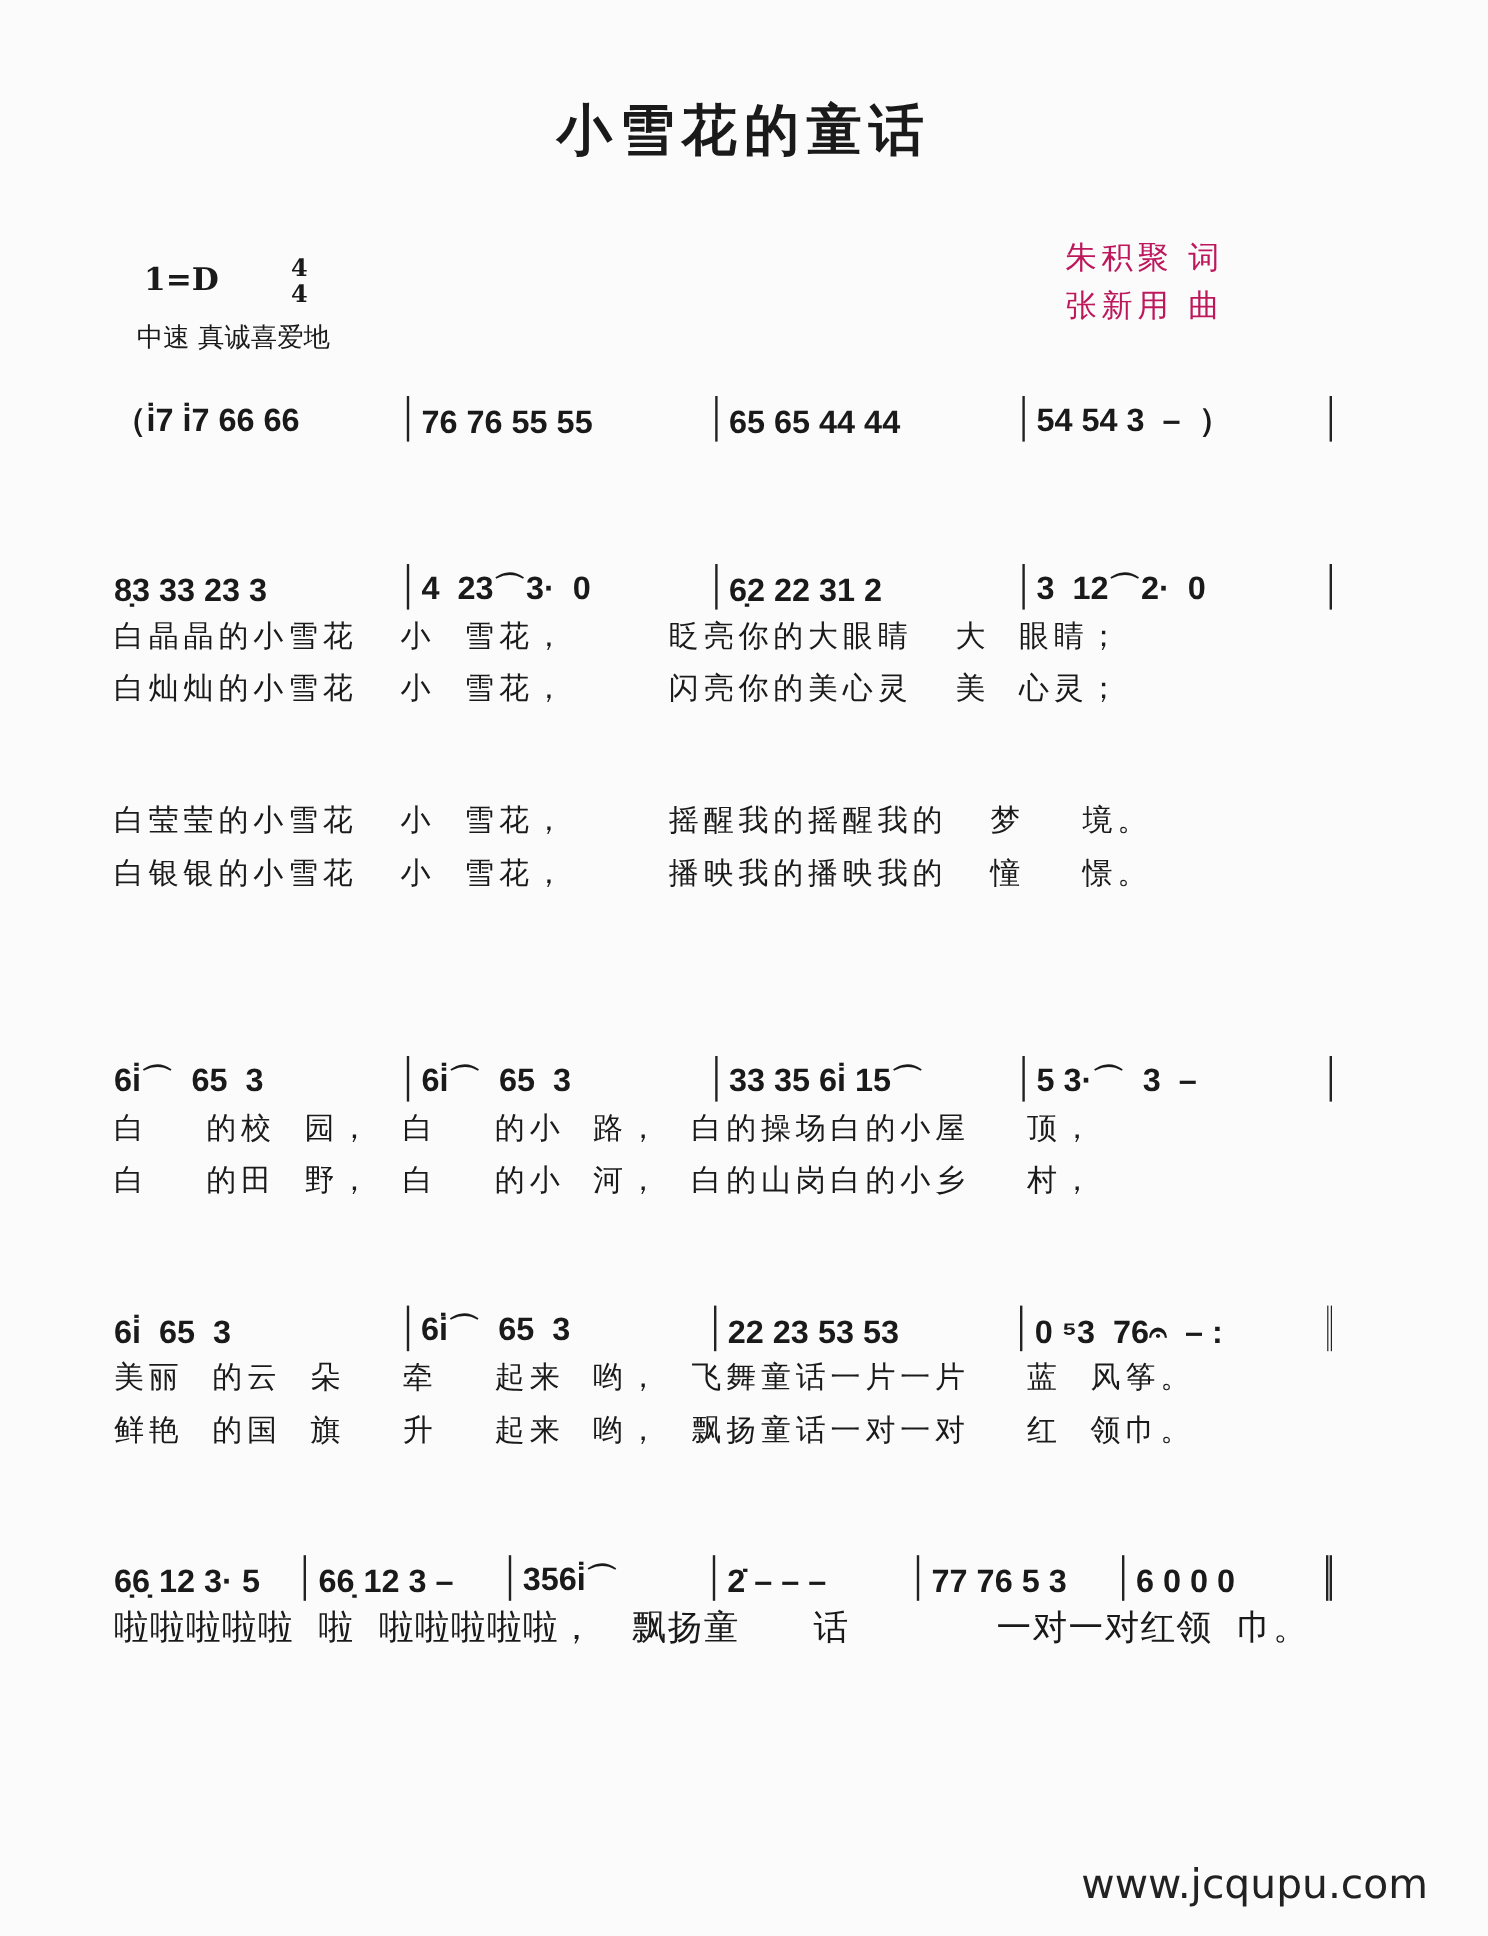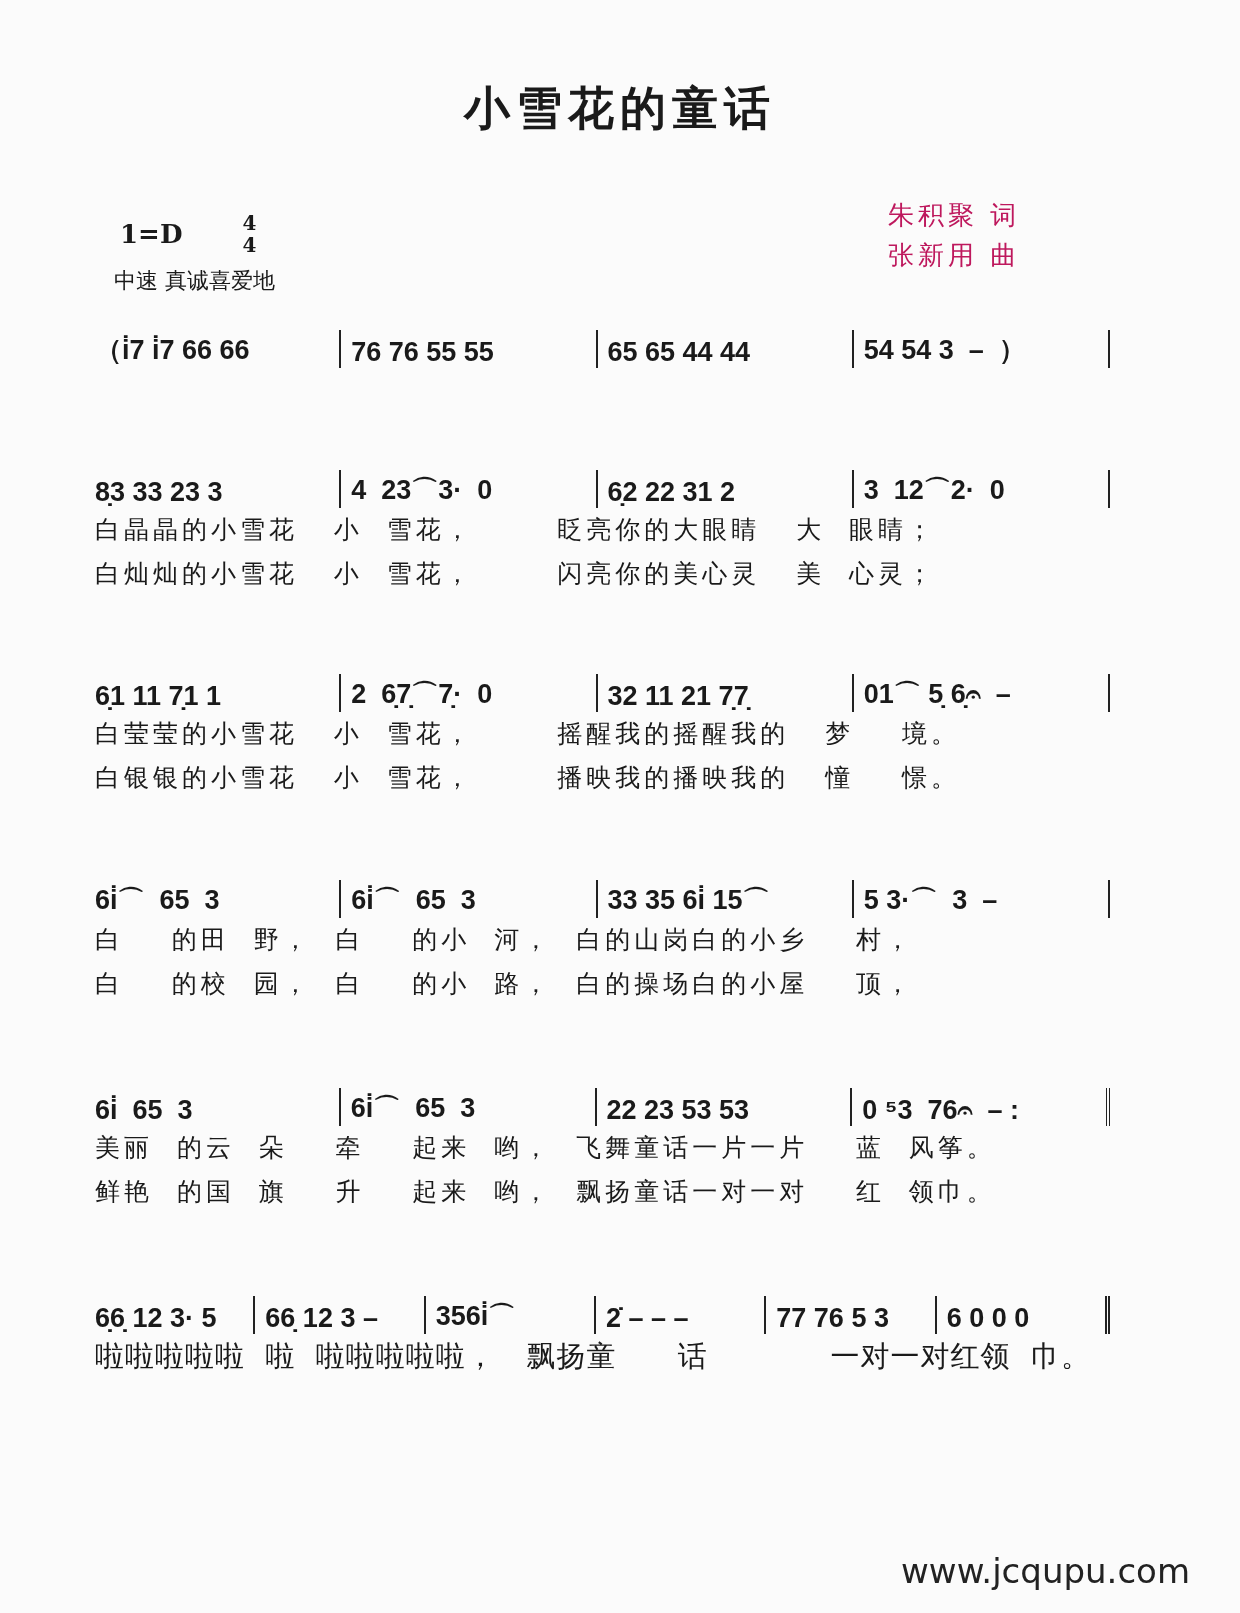--- a/index.html
+++ b/index.html
@@ -58,39 +58,33 @@
     <div class="bar first">8̣3 33 23 3</div>
     <div class="bar">4  23⌒3·  0</div>
     <div class="bar">6̣2 22 31 2</div>
     <div class="bar last">3  12⌒2·  0</div>
   </div>
   <div class="lyric">白晶晶的小雪花   小  雪花，       眨亮你的大眼睛   大  眼睛；</div>
   <div class="lyric">白灿灿的小雪花   小  雪花，       闪亮你的美心灵   美  心灵；</div>
 </div>
 
 <div class="line" style="top:662px;">
-  <div class="notes">
-    <div class="bar first">6̣1 11 7̣1 1</div>
-    <div class="bar">2  6̣7̣⌒7̣·  0</div>
-    <div class="bar">32 11 21 7̣7̣</div>
-    <div class="bar last">01⌒ 5̣ 6̣𝄐  –</div>
-  </div>
   <div class="lyric">白莹莹的小雪花   小  雪花，       摇醒我的摇醒我的   梦    境。</div>
   <div class="lyric">白银银的小雪花   小  雪花，       播映我的播映我的   憧    憬。</div>
 </div>
 
 <div class="line" style="top:868px;">
   <div class="notes">
     <div class="bar first">6i̇⌒  65  3</div>
     <div class="bar">6i̇⌒  65  3</div>
     <div class="bar">33 35 6i̇ 15⌒</div>
     <div class="bar last">5 3·⌒  3  –</div>
   </div>
+  <div class="lyric">白    的校  园，  白    的小  路，  白的操场白的小屋    顶，</div>
   <div class="lyric">白    的田  野，  白    的小  河，  白的山岗白的小乡    村，</div>
-  <div class="lyric">白    的校  园，  白    的小  路，  白的操场白的小屋    顶，</div>
 </div>
 
 <div class="line" style="top:1076px;">
   <div class="notes">
     <div class="bar first">6i̇  65  3</div>
     <div class="bar">6i̇⌒  65  3</div>
     <div class="bar">22 23 53 53</div>
     <div class="bar endrep">0 ⁵3  76𝄐  – :</div>
   </div>
   <div class="lyric">美丽  的云  朵    牵    起来  哟，  飞舞童话一片一片    蓝  风筝。</div>

